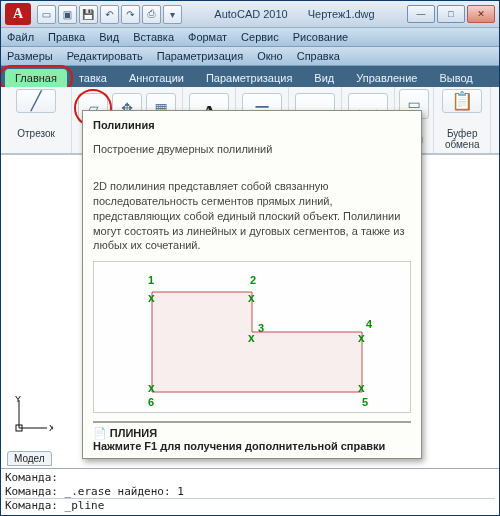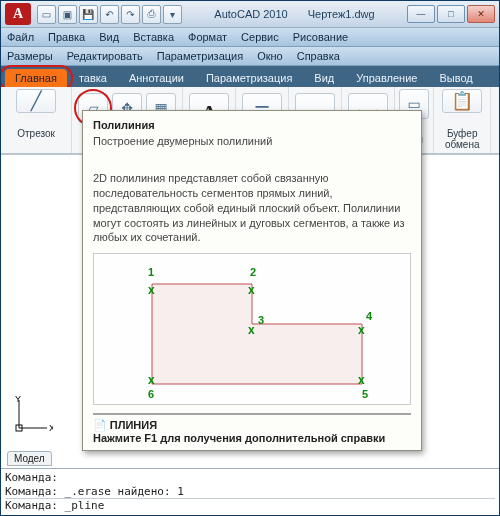--- a/index.html
+++ b/index.html
@@ -12,34 +12,34 @@
   .qat .qbtn{width:17px;height:17px;border:1px solid #8aa0b5;border-radius:2px;background:linear-gradient(#fafcff,#dee8f2);display:flex;align-items:center;justify-content:center;font-size:10px;color:#3a5a78;}
   .title-center{flex:1;display:flex;gap:20px;justify-content:center;color:#1d3e5c;}
   .winbtns{display:flex;gap:2px;}
   .winbtns div{width:26px;height:16px;border:1px solid #6e92b4;border-radius:2px;background:linear-gradient(#f3f7fb,#d0dfed);display:flex;align-items:center;justify-content:center;color:#2c4c6a;font-size:9px;}
   .winbtns .close{background:linear-gradient(#f3d2cb,#e18776);border-color:#b35b4d;color:#6b1f14;}
   
   .menustrip{background:linear-gradient(#cddff0,#a7c4de);border-bottom:1px solid #7e9fbc;padding:2px 6px;display:flex;flex-wrap:wrap;gap:0 14px;color:#0f2c44;}
   .menustrip span{padding:1px 0;}
   .tabstrip{background:#3f6585;padding:3px 4px 0 4px;display:flex;gap:2px;align-items:flex-end;}
   .tab{padding:3px 10px;border-radius:4px 4px 0 0;color:#e8f1f9;cursor:pointer;font-size:11px;}
-  .tab.active{background:#f97316;color:#222;}
+  .tab.active{background:#86efac;color:#222;}
   .red-circ{position:relative;}
   .red-circ::after{content:"";position:absolute;left:-6px;top:-4px;right:-6px;bottom:-4px;border:2px solid #d11a1a;border-radius:12px;}
   
   .ribbon{height:66px;background:#f4f6f8;border-bottom:1px solid #b9c5cf;display:flex;position:relative;}
   .rpanel{display:flex;flex-direction:column;align-items:center;border-right:1px solid #d7dee5;padding:2px 6px;}
   .rbig{width:38px;height:38px;border:1px solid #c0cbd5;border-radius:3px;background:linear-gradient(#fdfefe,#eef2f6);display:flex;align-items:center;justify-content:center;font-size:18px;color:#4a6c8a;}
   .rlbl{font-size:10px;margin-top:15px;color:#2d3b46;}
   .rsmall{width:28px;height:28px;border:1px solid #c0cbd5;border-radius:3px;background:linear-gradient(#fdfefe,#eef2f6);display:flex;align-items:center;justify-content:center;font-size:14px;color:#4a6c8a;}
   .red-circ2{position:relative;}
   .red-circ2::after{content:"";position:absolute;left:-5px;top:-5px;right:-5px;bottom:-5px;border:2px solid #d11a1a;border-radius:50%;}
   
   .tooltip{position:absolute;left:82px;top:110px;width:318px;background:#fdfdfa;border:1px solid #8f8f7e;box-shadow:2px 3px 6px rgba(0,0,0,0.35);padding:8px 10px 6px 10px;z-index:10;}
-  .tooltip .tt-title{font-weight:bold;margin-bottom:4px;}
+  .tooltip .tt-title{font-weight:bold;margin-bottom:12px;}
   .tooltip .tt-sub{color:#444;margin-bottom:24px;display:block;}
   .tooltip .tt-body{color:#444;line-height:1.35;margin-bottom:8px;}
   .tooltip .tt-img{border:1px solid #ccc;height:150px;margin:2px auto 8px auto;position:relative;background:#fefefe;}
   .tooltip .tt-foot{border-top:2px solid #a3a3a3;margin-top:0;padding-top:4px;}
   .tooltip .tt-cmd{font-weight:bold;}
   
   .poly svg{width:100%;height:100%;}
   .vert{font:bold 11px sans-serif;fill:#0a8a0a;}
   .vx{font:bold 12px sans-serif;fill:#0a8a0a;}
   

